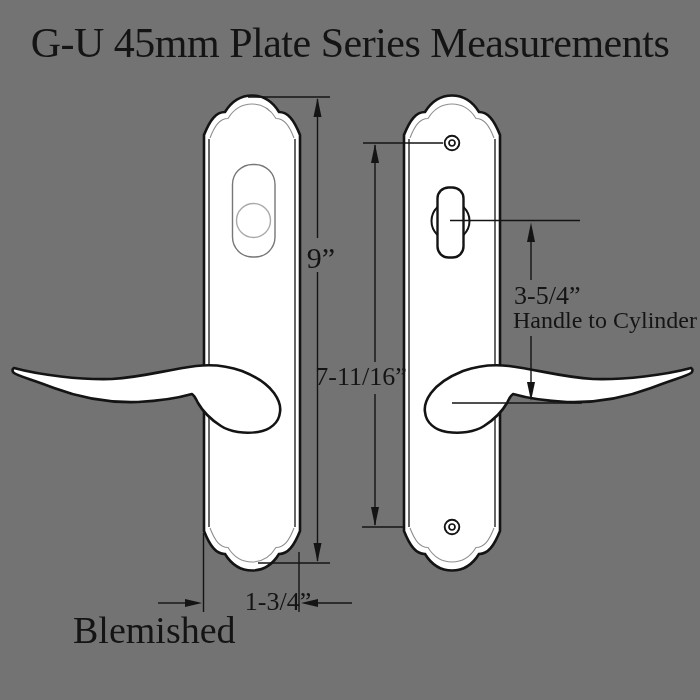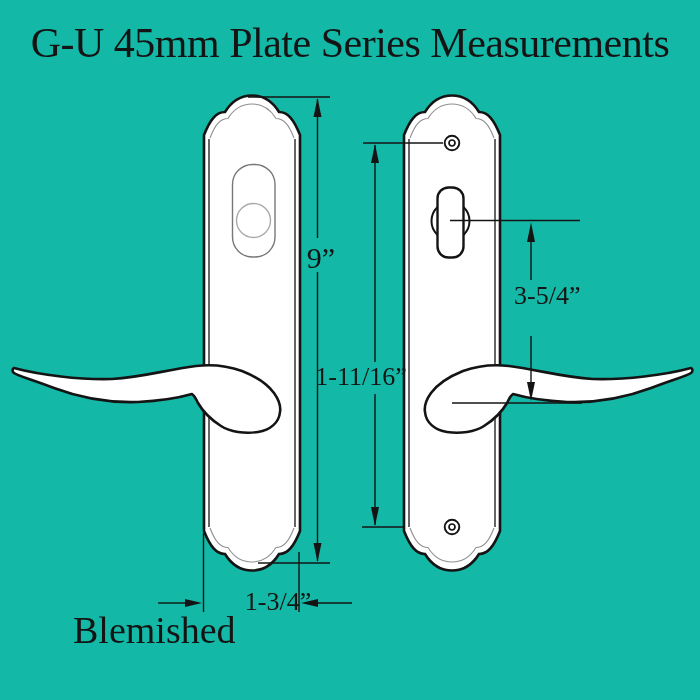--- a/index.html
+++ b/index.html
@@ -1,16 +1,16 @@
 <!DOCTYPE html>
 <html><head>
 <meta charset="utf-8">
 <style>
   html,body{margin:0;padding:0;background:#fff;}
-  #stage{position:relative;width:700px;height:700px;background:#14b8a6;overflow:hidden;
+  #stage{position:relative;width:700px;height:700px;background:#737373;overflow:hidden;
          font-family:"Liberation Serif","DejaVu Serif",serif;color:#141414;}
   #stage svg{position:absolute;left:0;top:0;}
   .txt{position:absolute;line-height:1;white-space:nowrap;}
   .title{left:0;top:22px;width:700px;text-align:center;font-size:42px;letter-spacing:-0.5px;}
   .dim9{left:294px;top:243px;width:54px;text-align:center;font-size:30px;}
   .dim711{left:313px;top:364px;width:96px;text-align:center;font-size:26px;}
   .dim358{left:514px;top:283px;font-size:26px;}
   .h2c{left:513px;top:308px;font-size:24px;}
   .dim134{left:206px;top:589px;width:96px;text-align:center;font-size:26px;padding-left:24px;}
   .blem{left:73px;top:611px;font-size:38px;}
@@ -120,21 +120,22 @@
       <polygon points="202,603 185,599 185,607" stroke="none"></polygon>
       <line x1="316" y1="603" x2="352" y2="603"></line>
       <polygon points="301,603 318,599 318,607" stroke="none"></polygon>
     </g>
   </svg>
 
   <div class="txt title">G-U 45mm Plate Series Measurements</div>
 
   <div class="txt dim9">9”</div>
 
-  <div class="txt dim711">1-11/16”</div>
+  <div class="txt dim711">7-11/16”</div>
 
   <div class="txt dim358">3-5/4”</div>
 
+  <div class="txt h2c">Handle to Cylinder</div>
 
   <div class="txt dim134">1-3/4”</div>
 
   <div class="txt blem">Blemished</div>
 </div>
 
 </body></html>

